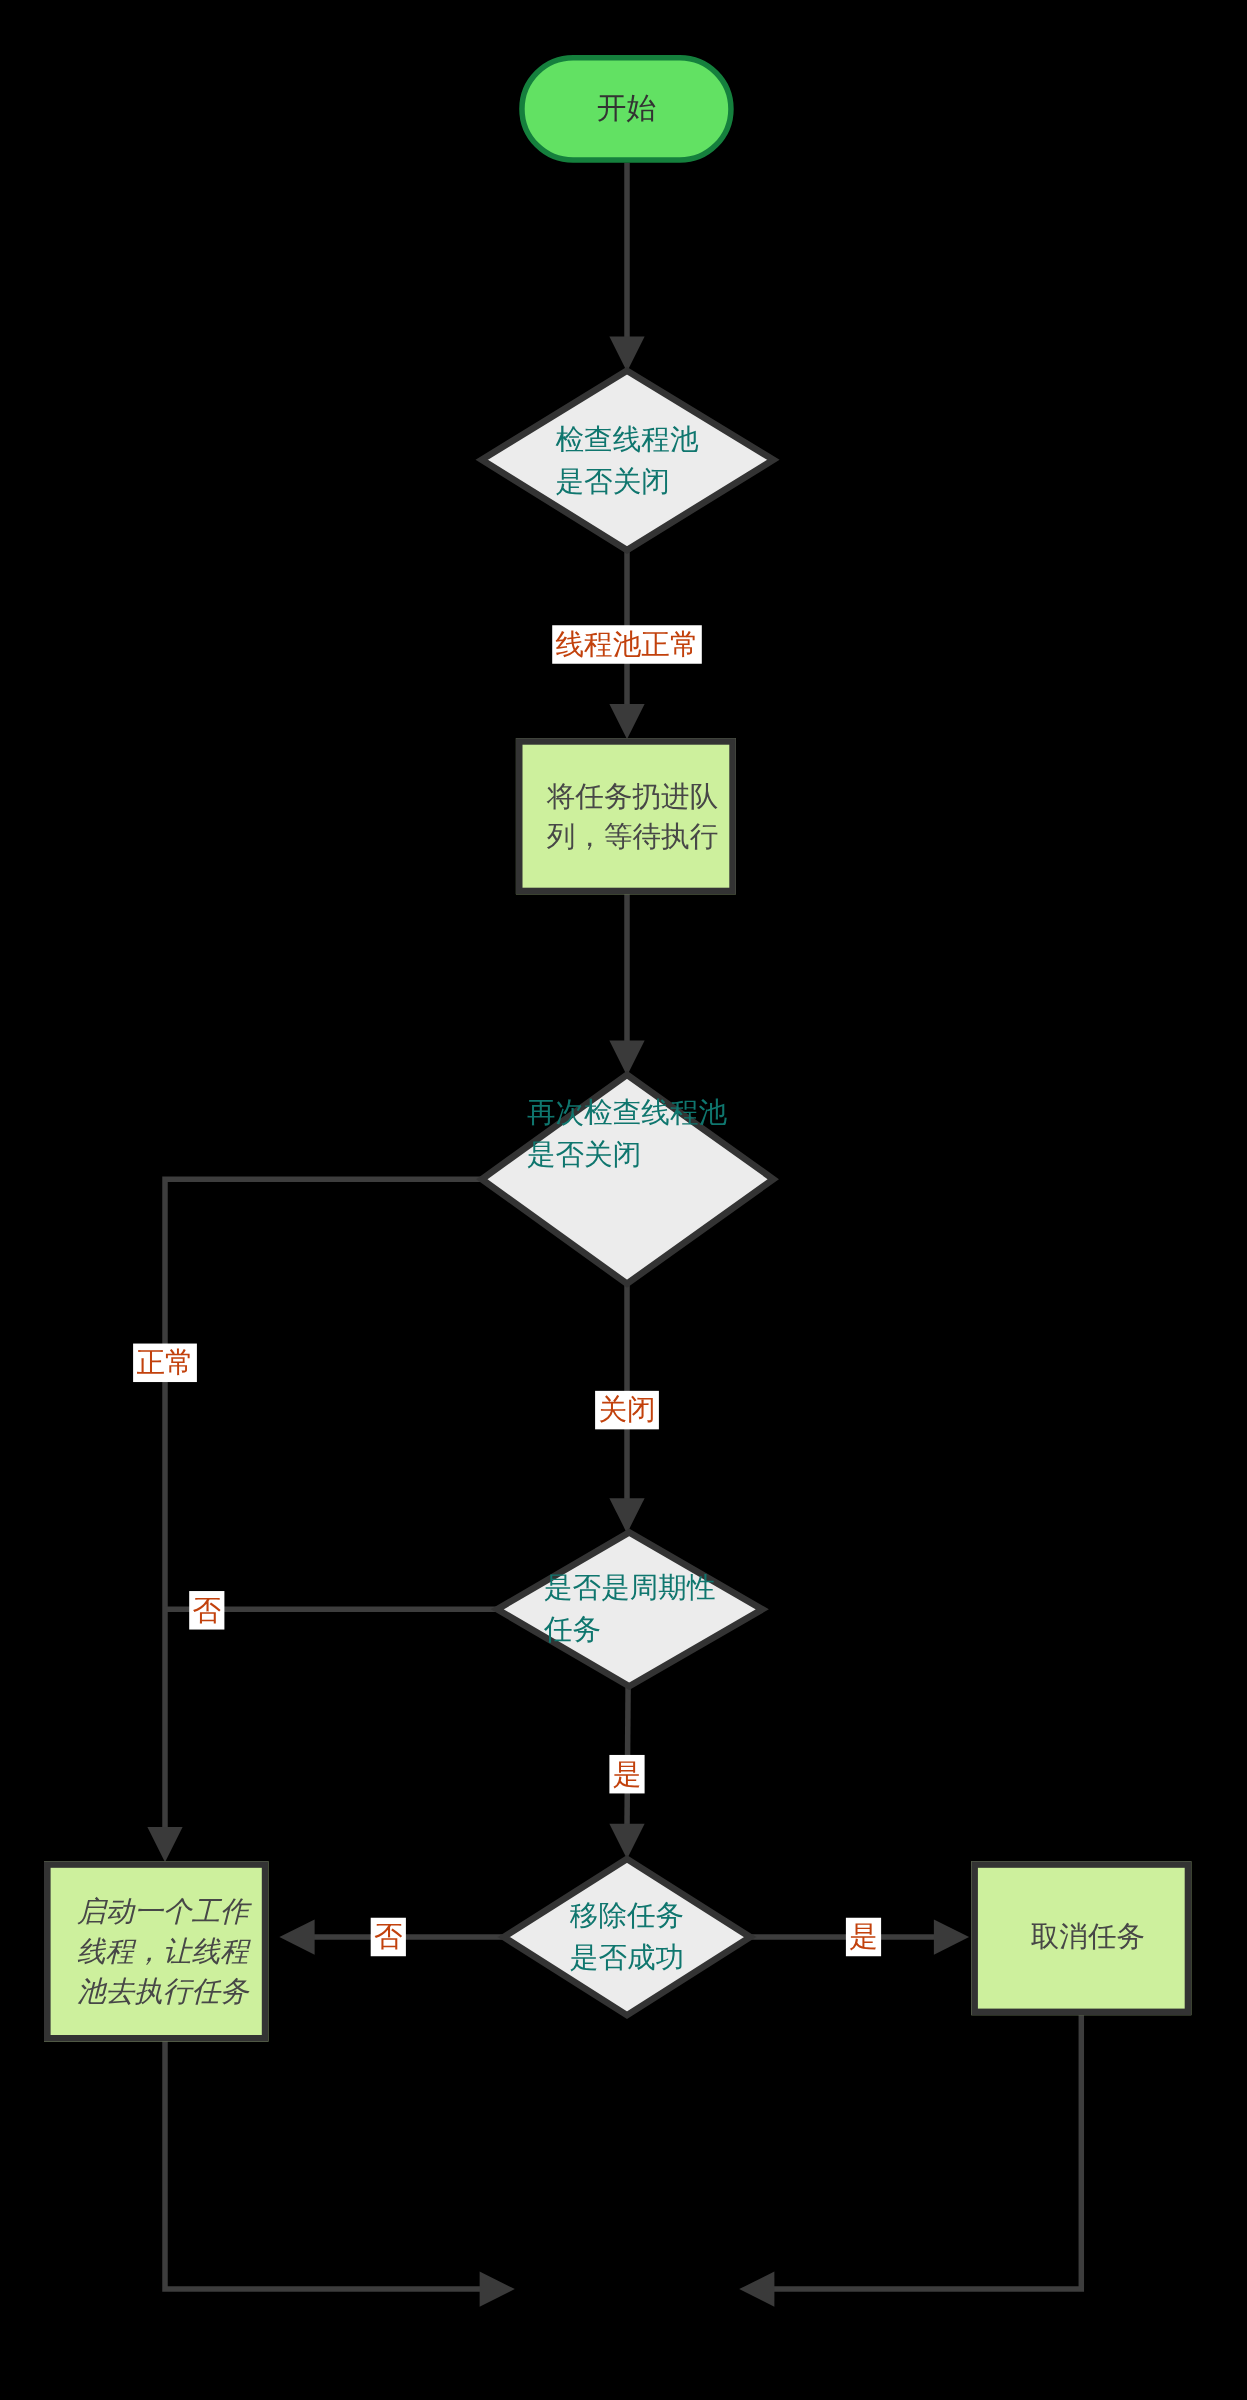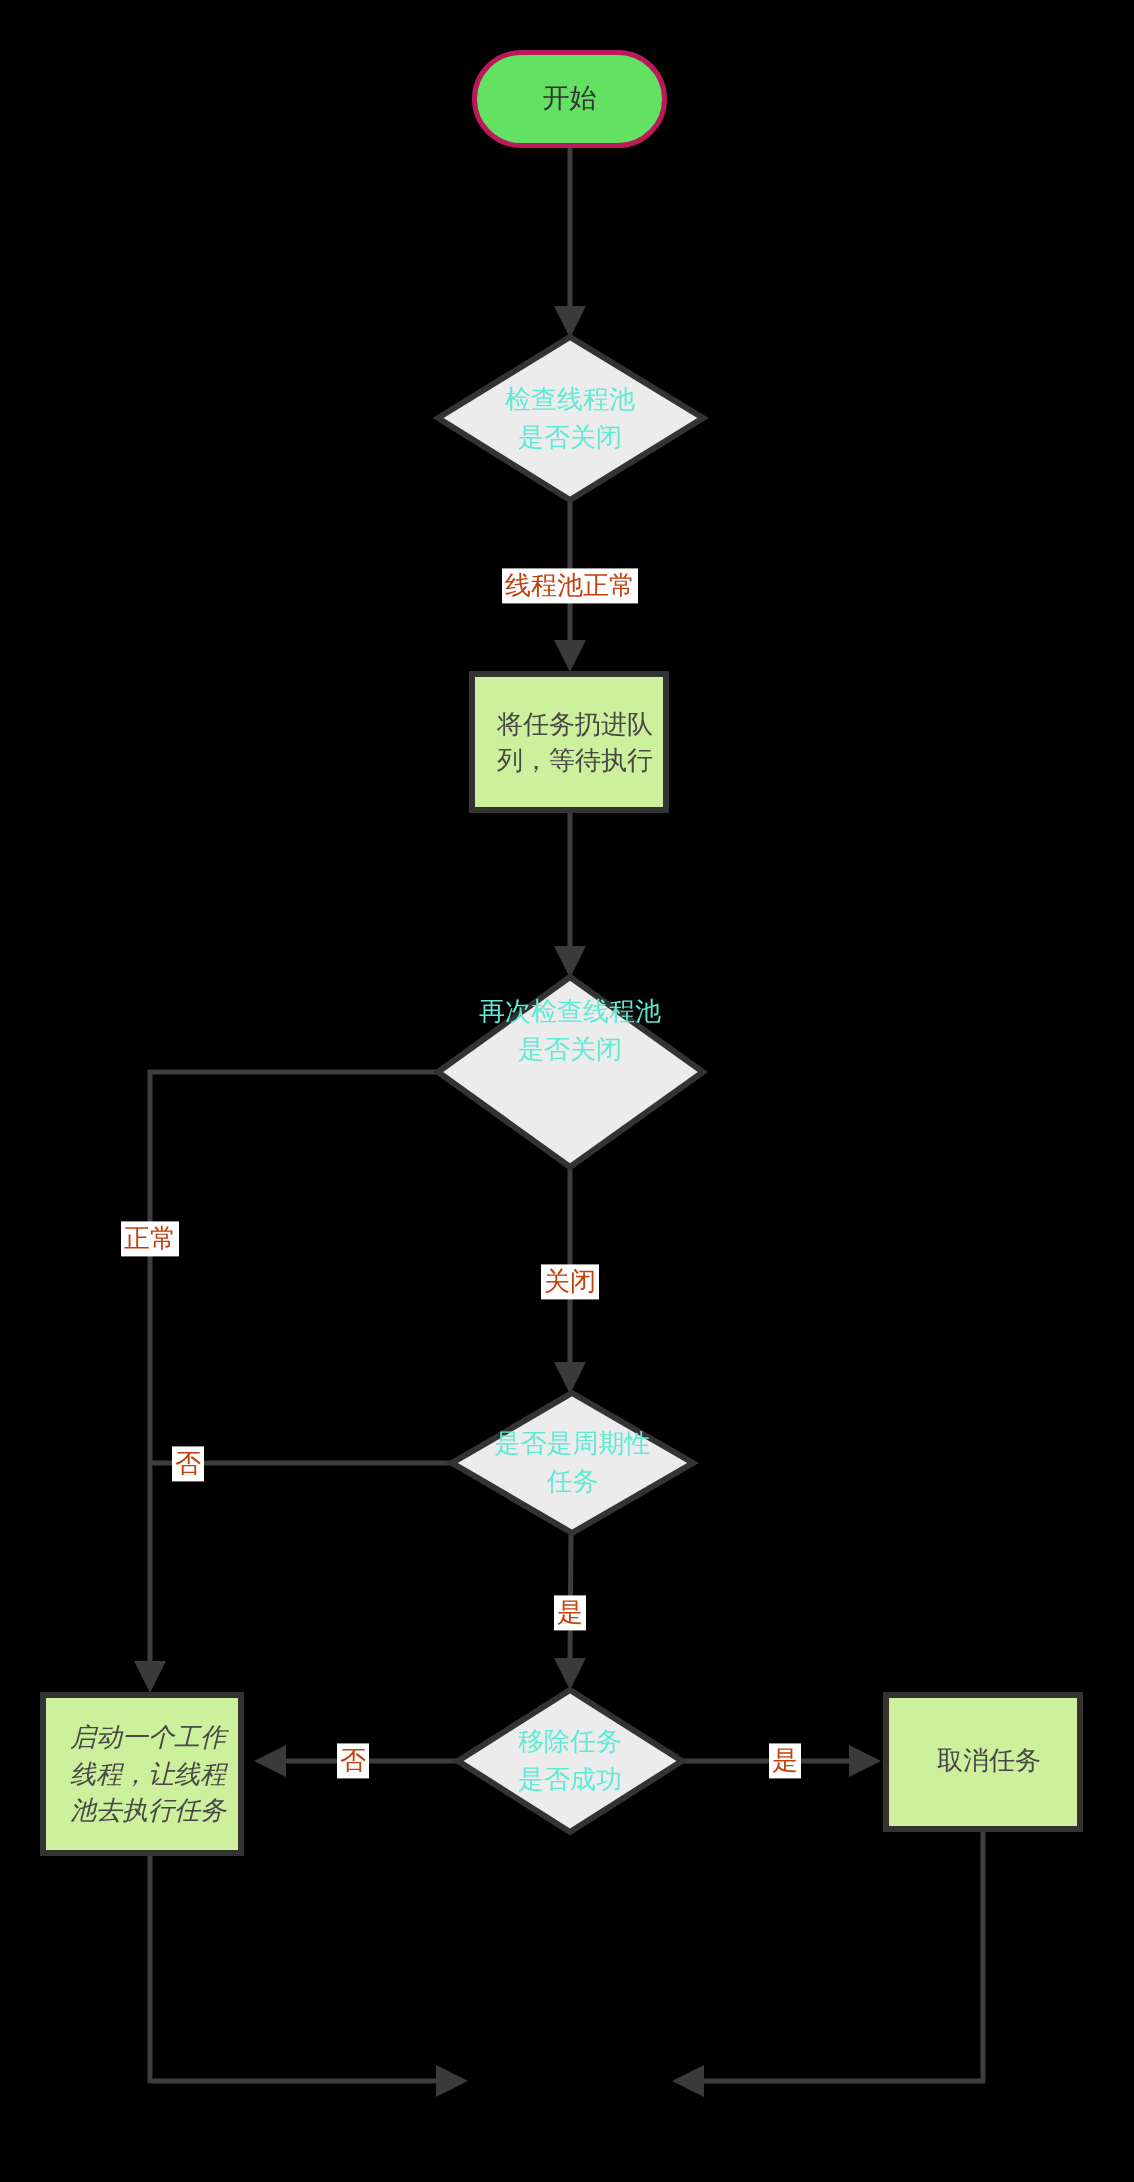--- a/index.html
+++ b/index.html
@@ -14,35 +14,35 @@
   svg.edges{position:absolute;left:0;top:0;}
   .node{
     position:absolute;
     display:flex;align-items:center;justify-content:center;
     text-align:center;white-space:pre-line;
     box-sizing:border-box;
     font-size:26px;line-height:1.4;color:#4d4d4d;
   }
   .terminal{
     background:#62e163;
-    border:5px solid #be185d;
+    border:5px solid #15803d;
     border-radius:50px;
     color:#333333;font-size:27px;
   }
   .process{
     background:#cdf09d;
     border:6px solid #333333;
     color:#474747;
     padding-left:12px;
   }
   .diamond-text{
     position:absolute;
     display:flex;align-items:center;justify-content:center;
-    text-align:center;white-space:pre-line;
-    font-size:26px;line-height:1.45;color:#5eead4;
+    white-space:pre-line;
+    font-size:26px;line-height:1.45;color:#0f766e;
   }
   .edge-label{
     position:absolute;
     transform:translate(-50%,-50%);
     background:#ffffff;
     color:#c2410c;
     font-size:26px;line-height:1.2;
     padding:2px 3px;
     white-space:nowrap;
   }

